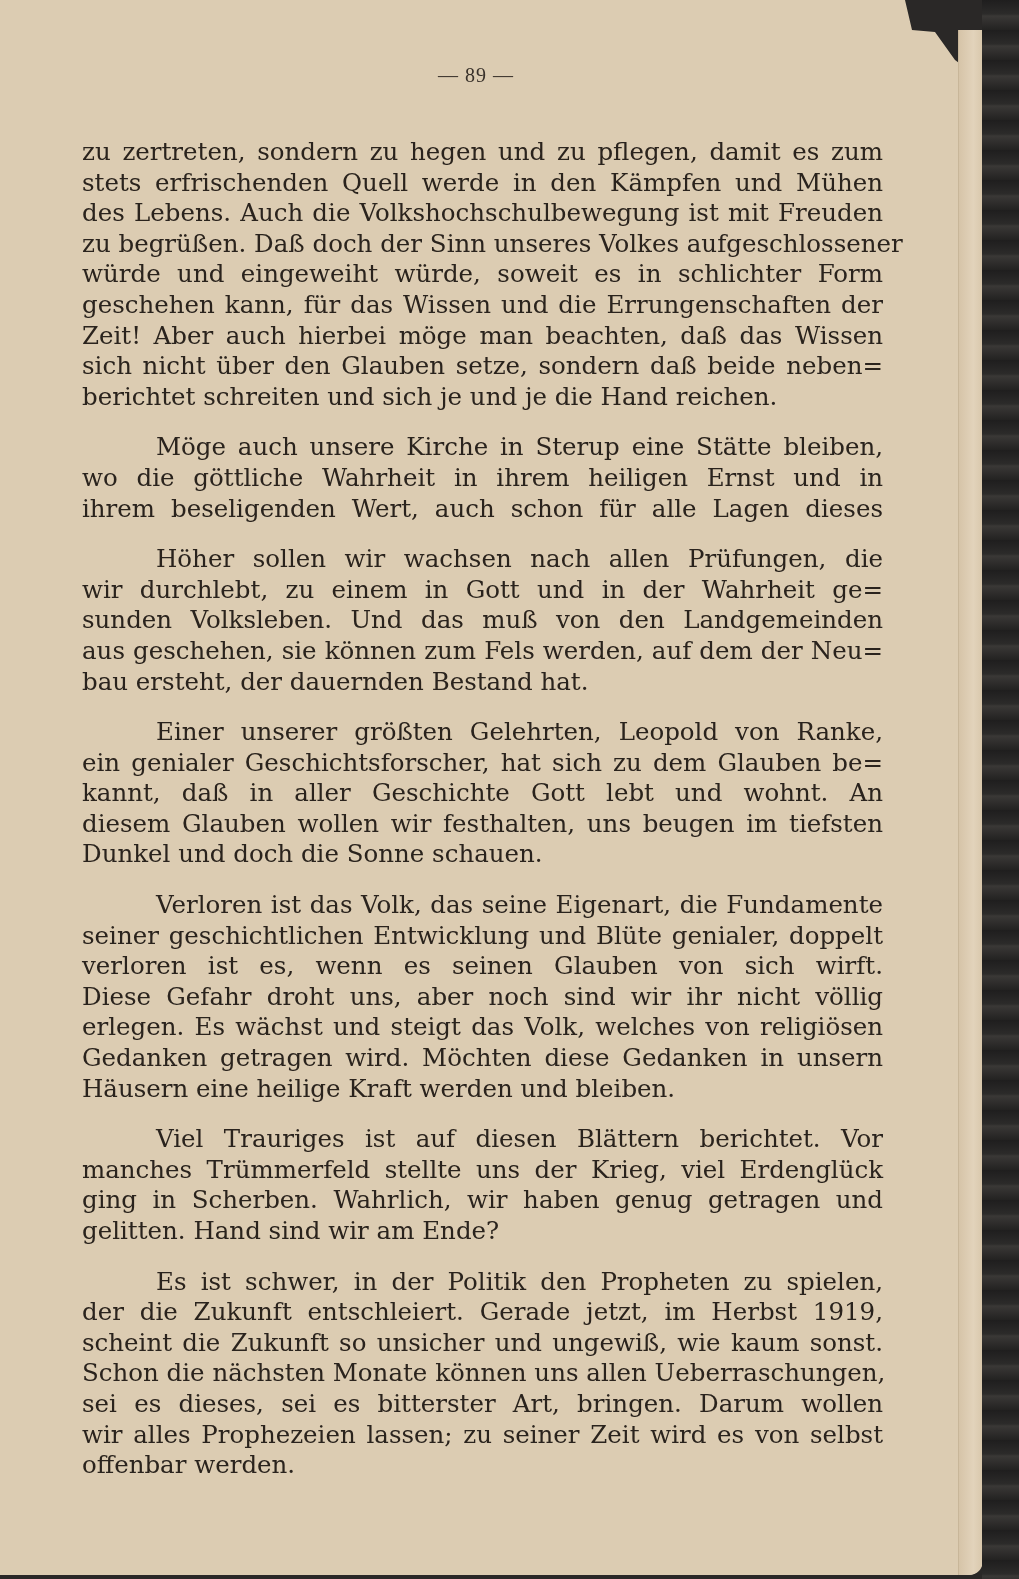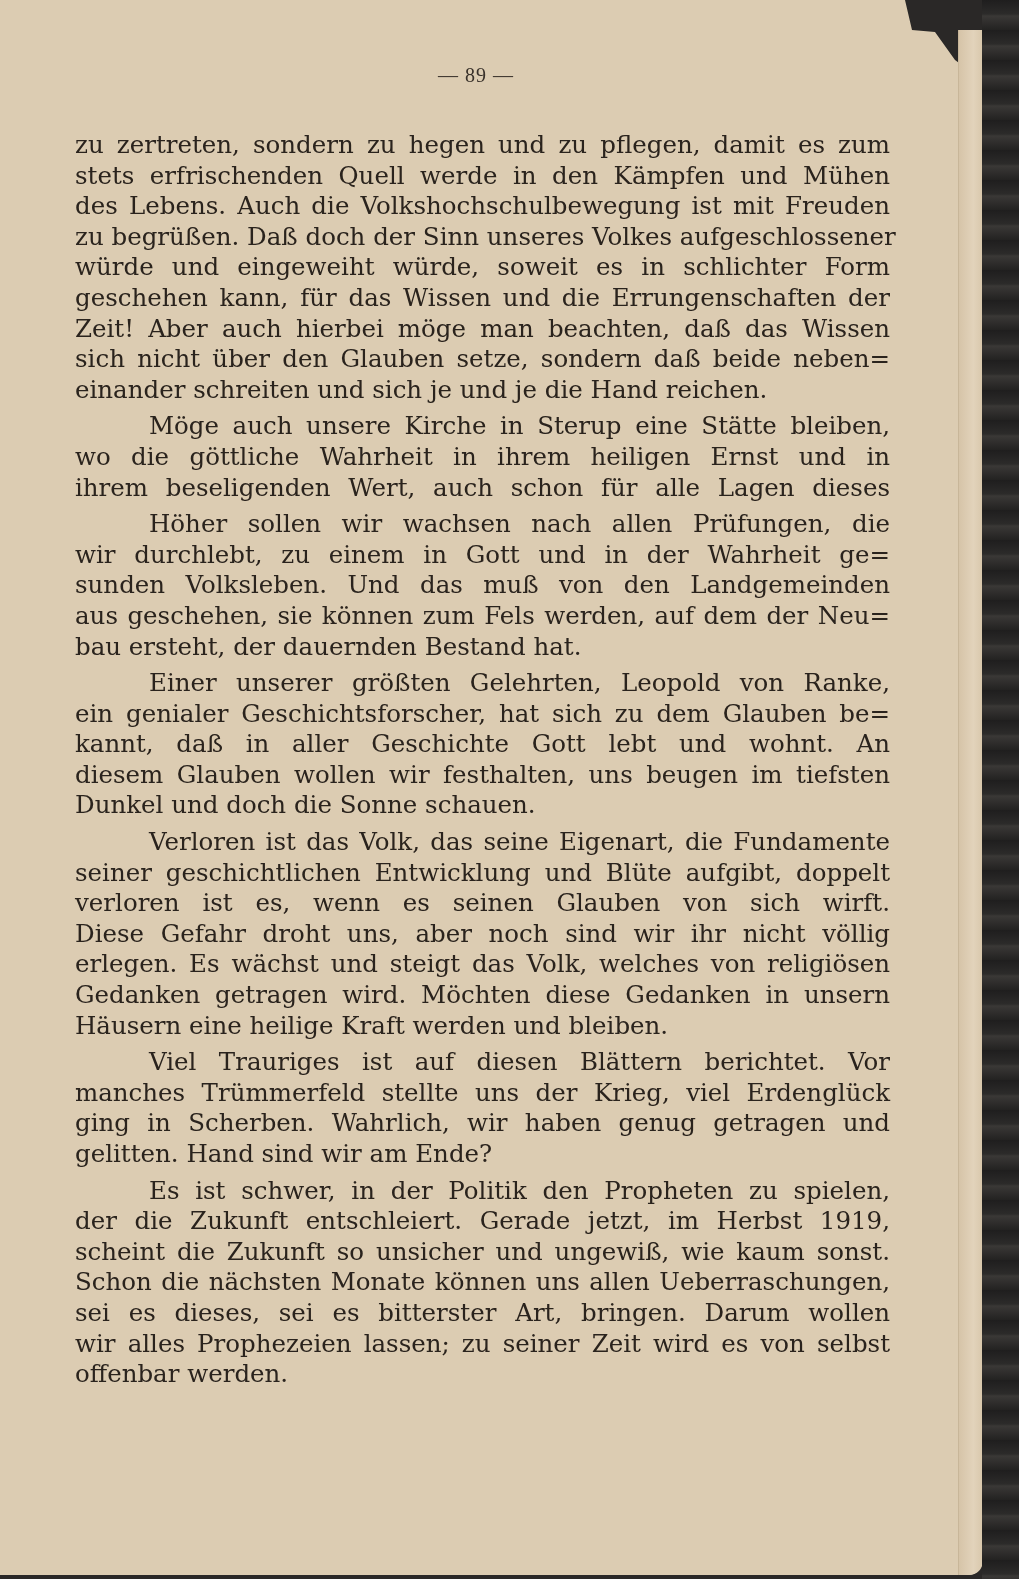--- a/index.html
+++ b/index.html
@@ -27,21 +27,21 @@
   .page-number {
     position:absolute; left:0; width:898px; top:64px; text-align:center;
     font-family:"Liberation Serif", serif; font-size:20px; color:#3a322b;
     letter-spacing:1px;
     margin-left:27px;
   }
   .body-text {
     position:absolute; left:75px; top:130px; width:815px;
     color:#2a231d; font-size:24.5px; line-height:30.6px;
   }
-  .para { margin:0; }
+  .para { margin:7px; }
   .line {
     display:block; white-space:nowrap; text-align:justify; text-align-last:justify;
     height:30.6px; overflow:visible;
   }
   .line.last { text-align-last:left; }
   .line.indent { padding-left:74px; }
   .gap { height:6px; }
 </style>
 </head>
 <body>
@@ -55,21 +55,21 @@
 <div class="body-text" id="body-text">
     <div class="para">
       <span class="line">zu zertreten, sondern zu hegen und zu pflegen, damit es zum</span>
       <span class="line">stets erfrischenden Quell werde in den Kämpfen und Mühen</span>
       <span class="line">des Lebens. Auch die Volkshochschulbewegung ist mit Freuden</span>
       <span class="line">zu begrüßen. Daß doch der Sinn unseres Volkes aufgeschlossener</span>
       <span class="line">würde und eingeweiht würde, soweit es in schlichter Form</span>
       <span class="line">geschehen kann, für das Wissen und die Errungenschaften der</span>
       <span class="line">Zeit! Aber auch hierbei möge man beachten, daß das Wissen</span>
       <span class="line">sich nicht über den Glauben setze, sondern daß beide neben=</span>
-      <span class="line last">einander schreiten und sich je und je die Hand reichen.</span>
+      <span class="line last">berichtet schreiten und sich je und je die Hand reichen.</span>
     </div>
     <div class="gap"></div>
     <div class="para">
       <span class="line indent">Möge auch unsere Kirche in Sterup eine Stätte bleiben,</span>
       <span class="line">wo die göttliche Wahrheit in ihrem heiligen Ernst und in</span>
       <span class="line">ihrem beseligenden Wert, auch schon für alle Lagen dieses</span>
     </div>
     <div class="gap"></div>
     <div class="para">
       <span class="line indent">Höher sollen wir wachsen nach allen Prüfungen, die</span>
@@ -82,21 +82,21 @@
     <div class="para">
       <span class="line indent">Einer unserer größten Gelehrten, Leopold von Ranke,</span>
       <span class="line">ein genialer Geschichtsforscher, hat sich zu dem Glauben be=</span>
       <span class="line">kannt, daß in aller Geschichte Gott lebt und wohnt. An</span>
       <span class="line">diesem Glauben wollen wir festhalten, uns beugen im tiefsten</span>
       <span class="line last">Dunkel und doch die Sonne schauen.</span>
     </div>
     <div class="gap"></div>
     <div class="para">
       <span class="line indent">Verloren ist das Volk, das seine Eigenart, die Fundamente</span>
-      <span class="line">seiner geschichtlichen Entwicklung und Blüte aufgibt, doppelt</span>
+      <span class="line">seiner geschichtlichen Entwicklung und Blüte genialer, doppelt</span>
       <span class="line">verloren ist es, wenn es seinen Glauben von sich wirft.</span>
       <span class="line">Diese Gefahr droht uns, aber noch sind wir ihr nicht völlig</span>
       <span class="line">erlegen. Es wächst und steigt das Volk, welches von religiösen</span>
       <span class="line">Gedanken getragen wird. Möchten diese Gedanken in unsern</span>
       <span class="line last">Häusern eine heilige Kraft werden und bleiben.</span>
     </div>
     <div class="gap"></div>
     <div class="para">
       <span class="line indent">Viel Trauriges ist auf diesen Blättern berichtet. Vor</span>
       <span class="line">manches Trümmerfeld stellte uns der Krieg, viel Erdenglück</span>

